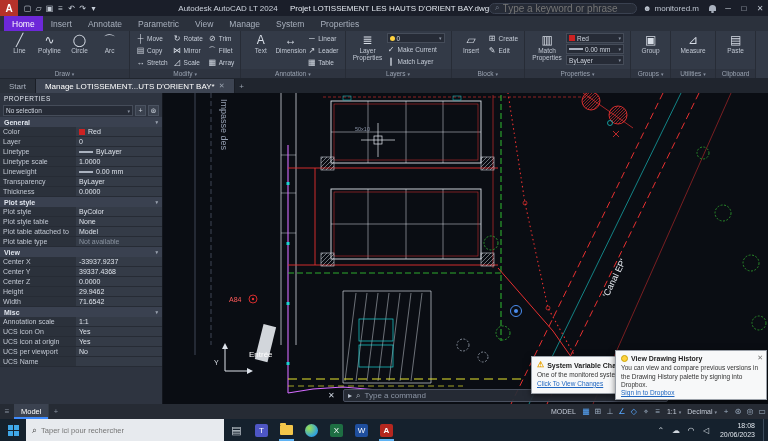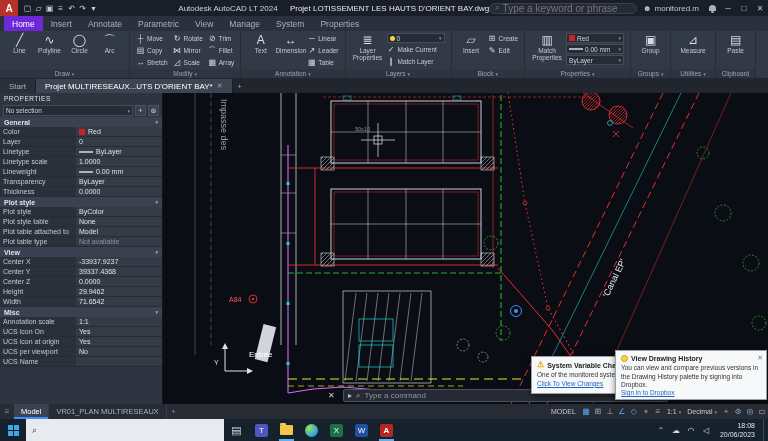--- a/index.html
+++ b/index.html
@@ -361,21 +361,21 @@
         </div>
     </div>
     <div class="rfill"></div>
   </div>
 
   <div class="filetabs">
     <div class="ftab">
         <span>Start</span>
       </div>
     <div class="ftab active">
-        <span>Projet MULTIRESEAUX...UTS D'ORIENT BAY*</span>
+        <span>Manage LOTISSEMENT...UTS D'ORIENT BAY*</span>
         <span class="fx">✕</span>
       </div>
     <div class="fplus">+</div>
   </div>
 
   <div class="main">
 
     <div class="props">
       <div class="ptitle">PROPERTIES</div>
       <div class="psel">
@@ -632,21 +632,20 @@
           </div>
         <div>You can view and compare previous versions in the Drawing History palette by signing into Dropbox.</div>
         <span class="nlink">Sign in to Dropbox</span>
       </div>
     </div>
   </div>
 
   <div class="bottombar">
     <span class="lticon">≡</span>
     <div class="ltab active">Model</div>
-    <div class="ltab">VR01_PLAN MULTIRESEAUX</div>
     <span class="ltplus">+</span>
     <div class="status">
       <span class="stext">MODEL</span>
       <span class="sic on">▦</span>
       <span class="sic">⊞</span>
       <span class="sic">⊥</span>
       <span class="sic on">∠</span>
       <span class="sic on">◇</span>
       <span class="sic">⌖</span>
       <span class="sic">≡</span>
@@ -669,20 +668,21 @@
     <div class="startbtn">
         <span class="winlogo">
           <i></i>
           <i></i>
           <i></i>
           <i></i>
         </span>
       </div>
     <div class="tsearch">
       <span class="mag">⌕</span>
+      <input placeholder="Taper ici pour rechercher" style="">
     </div>
     <div class="ticon">
         <span class="gl">▤</span>
       </div>
     <div class="ticon">
         <span class="teams">T</span>
       </div>
     <div class="ticon open">
         <span class="folder"></span>
       </div>

